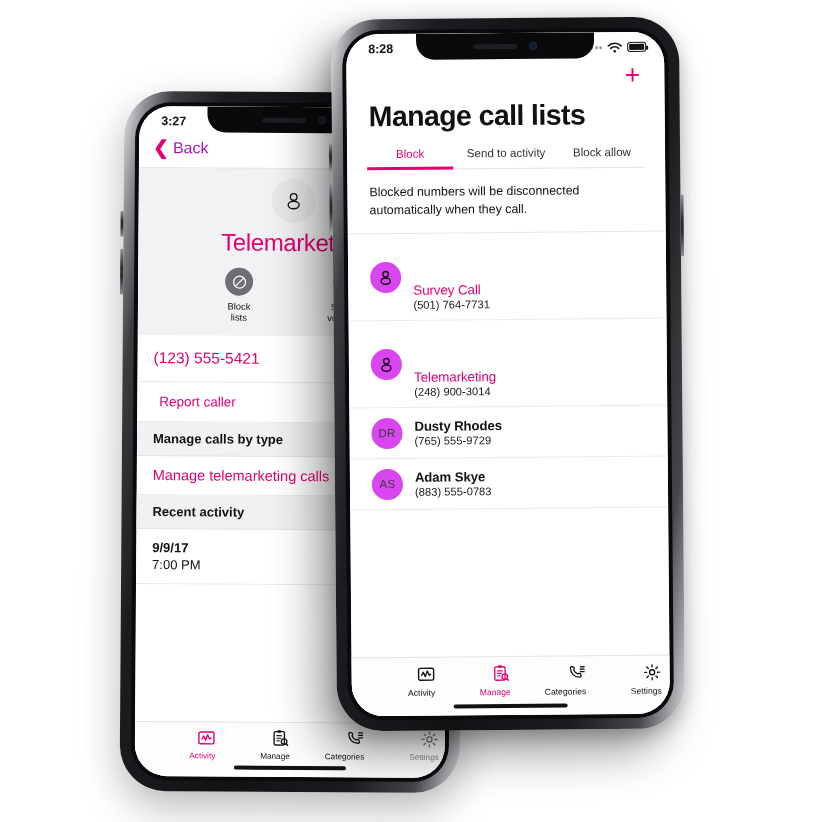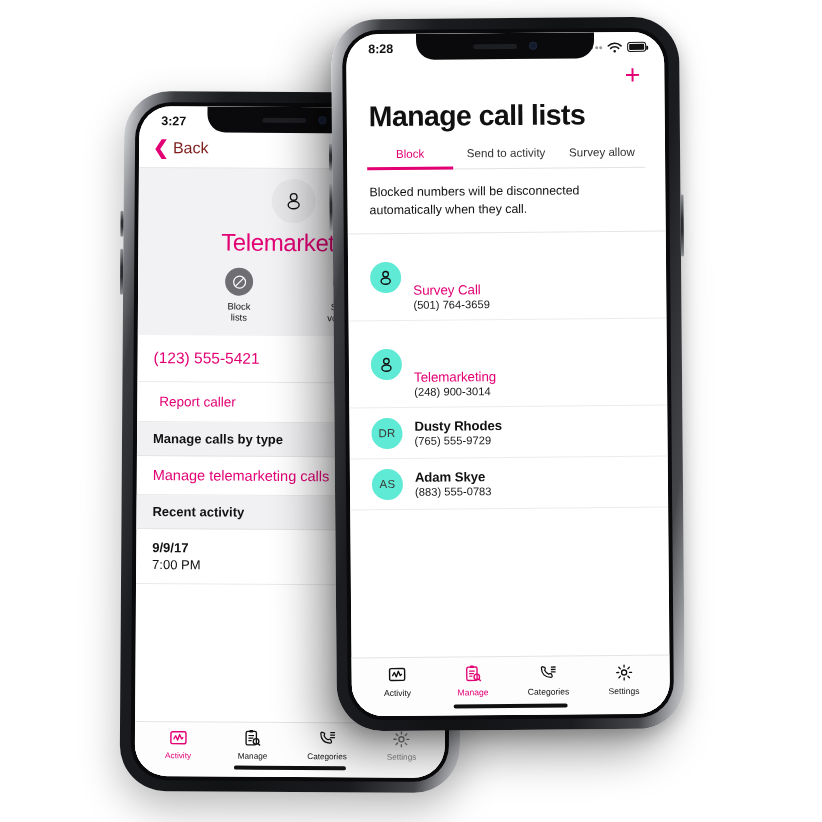--- a/index.html
+++ b/index.html
@@ -116,44 +116,44 @@
 
   .list { flex:1 1 auto; overflow:hidden; }
   .row {
     display:flex; align-items:center; gap: 12px;
     padding: 9px 20px 9px 22px;
     border-bottom: 1px solid #ececec;
     min-height: 51px;
     cursor:pointer;
   }
   .av {
-    width: 31px; height: 31px; border-radius:50%; background:#5eead4;
+    width: 31px; height: 31px; border-radius:50%; background:#d946ef;
     flex: 0 0 31px; display:flex; align-items:center; justify-content:center;
     font-size: 11.5px; color:#3a3a3a; letter-spacing:.2px;
   }
   .row .meta { display:flex; flex-direction:column; gap:1px; }
   .row .nm { font-size: 13.2px; color:#111; font-weight:bold; letter-spacing:-.1px; }
   .row .nm.pink { color:#E20074; font-weight:normal; font-size:13.4px;margin-top:40px; }
   .row .ph { font-size: 11.2px; color:#1a1a1a; }
 
   
   .tabbar {
     flex: 0 0 auto; border-top: 1px solid #e4e4e4;
     display:flex; padding: 7px 8px 18px 8px; background:#fdfdfd;
   }
-  .tb-item { flex:1; display:flex; flex-direction:column; align-items:center; gap:4px; cursor:pointer; }
+  .tb-item { flex:1; display:flex; flex-direction:column; align-items:flex-end; gap:4px; cursor:pointer; }
   .tb-item .lbl { font-size: 8.6px; color:#111; }
   .tb-item.active .lbl { color:#E20074; }
   .tb-ico { width:19px; height:19px; display:block; }
 
   
   .b-body { position:absolute; inset:0; display:flex; flex-direction:column; background:#fff; }
   .b-nav { padding: 32px 0 10px 14px; display:flex; align-items:center; gap:4px; cursor:pointer;}
   .b-nav .chev { color:#E20074; font-size:19px; line-height:1; font-weight:bold; }
-  .b-nav .bk { color:#7f1d1d; font-size:16px; }
+  .b-nav .bk { color:#a21caf; font-size:16px; }
   .b-hero {
     background:#f2f2f4; padding: 10px 0 12px 0; display:flex; flex-direction:column; align-items:center;
     border-top:1px solid #e8e8ea;
   }
   .b-hero .bav {
     width: 44px; height:44px; border-radius:50%; background:#e8e8ea;
     display:flex; align-items:center; justify-content:center; margin-bottom:6px;
   }
   .b-hero .bname { font-size: 24px; color:#E20074; letter-spacing:-.4px; white-space:nowrap; }
   .b-actions { display:flex; gap: 46px; margin-top: 11px; }
@@ -342,39 +342,39 @@
 
         <div class="f-body">
           <div class="f-top">
             <div class="plus-row">
               <span class="plus-icon">+</span>
             </div>
             <div class="f-title">Manage call lists</div>
             <div class="tabs">
               <div class="tab t1 active">Block</div>
               <div class="tab t2">Send to activity</div>
-              <div class="tab t3">Survey allow</div>
+              <div class="tab t3">Block allow</div>
               <div class="tab-underline"></div>
             </div>
           </div>
 
           <div class="f-note">Blocked numbers will be disconnected automatically when they call.</div>
 
           <div class="list">
 
             <div class="row">
               <div class="av">
                 <svg width="19" height="19" viewBox="0 0 24 24">
                   <circle cx="12" cy="7.8" r="3.5" fill="none" stroke="#111" stroke-width="1.7"></circle>
                   <ellipse cx="12" cy="16.5" rx="5.8" ry="4" fill="none" stroke="#111" stroke-width="1.7"></ellipse>
                 </svg>
               </div>
               <div class="meta">
                 <span class="nm pink">Survey Call</span>
-                <span class="ph">(501) 764-3659</span>
+                <span class="ph">(501) 764-7731</span>
               </div>
             </div>
 
             <div class="row">
               <div class="av">
                 <svg width="19" height="19" viewBox="0 0 24 24">
                   <circle cx="12" cy="7.8" r="3.5" fill="none" stroke="#111" stroke-width="1.7"></circle>
                   <ellipse cx="12" cy="16.5" rx="5.8" ry="4" fill="none" stroke="#111" stroke-width="1.7"></ellipse>
                 </svg>
               </div>

